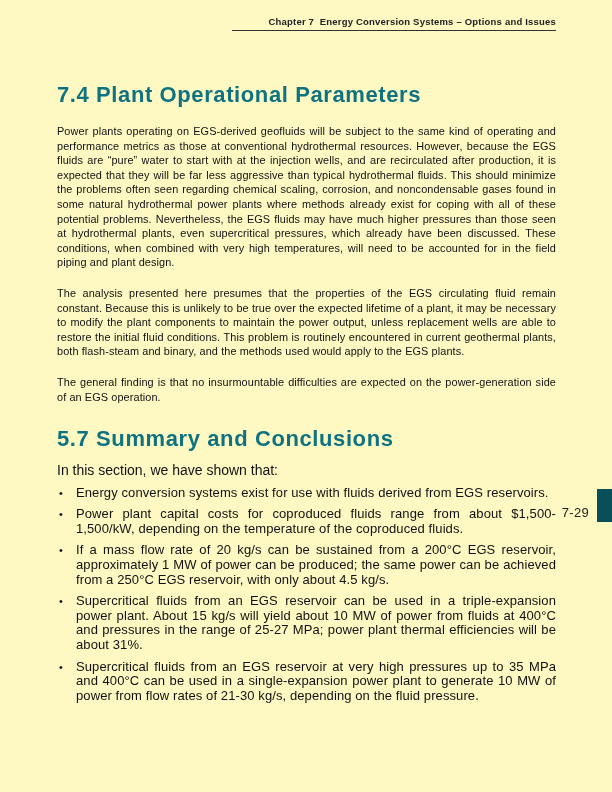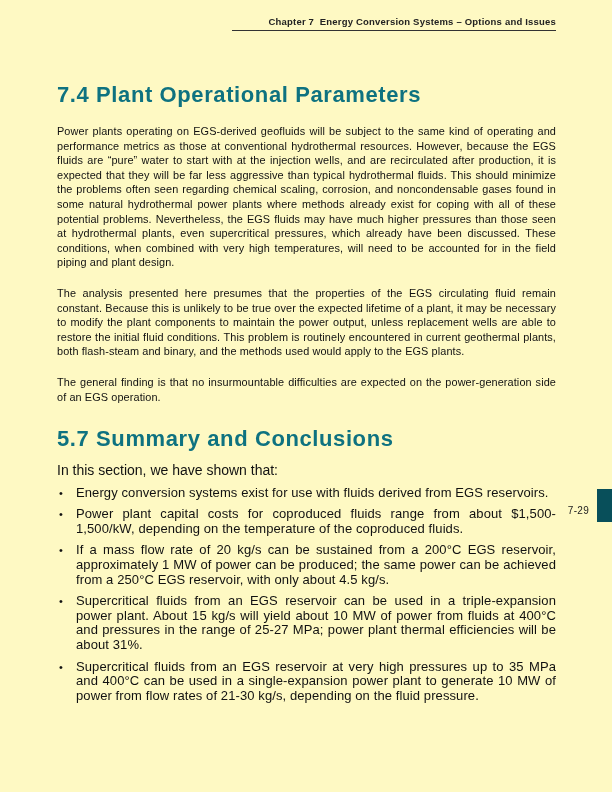--- a/index.html
+++ b/index.html
@@ -78,21 +78,21 @@
   }
   .page-tab{
     position:absolute;
     right:0;top:489px;
     width:15px;height:33px;
     background:var(--accent-dark,#084f5a);
   }
   .page-number{
     position:absolute;
     right:23px;top:505px;
-    font-size:10px;
+    font-size:13px;
     color:#222;
     letter-spacing:.3px;
   }
 </style>
 </head>
 <body>
 
 <div class="page">
 
   <div class="running-head">Chapter 7  Energy Conversion Systems – Options and Issues</div>

